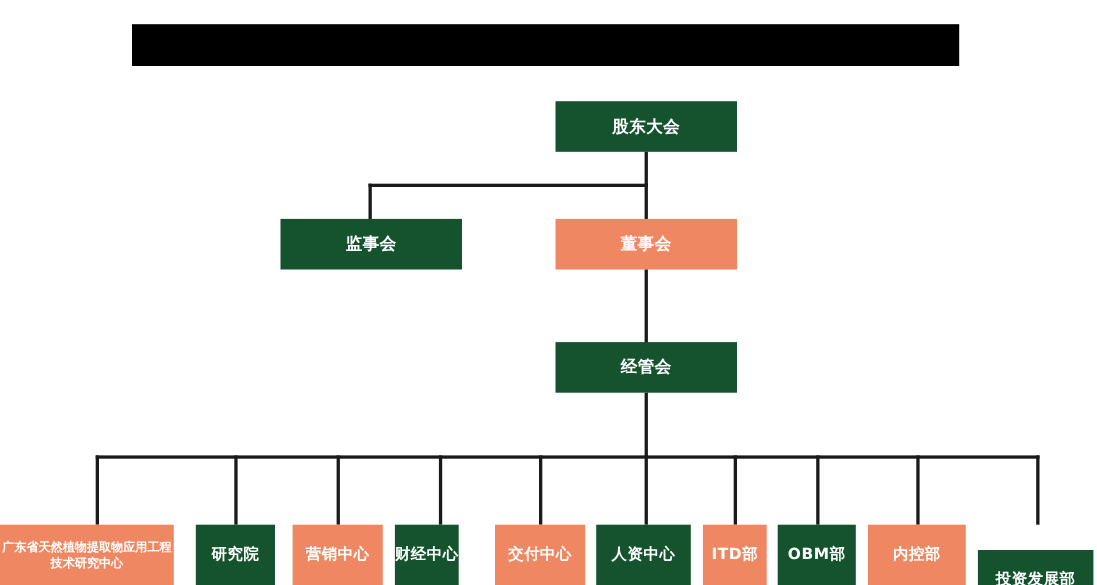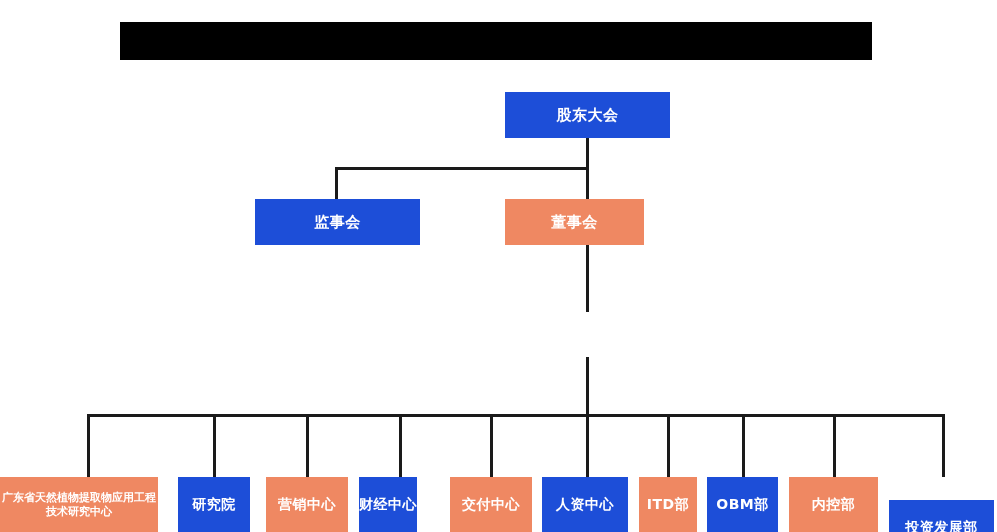--- a/index.html
+++ b/index.html
@@ -43,21 +43,21 @@
     display: flex;
     align-items: center;
     justify-content: center;
     text-align: center;
     color: #ffffff;
     font-weight: bold;
     line-height: 1.25;
     letter-spacing: 0.5px;
     user-select: none;
   }
-  .node.dark  { background: #1d4ed8; }
+  .node.dark  { background: #14532d; }
   .node.light { background: #EF8862; }
 
   .node.lvl-top   { font-size: 15px; }
   .node.lvl-mid   { font-size: 15px; font-family: Liberation Serif, serif; }
   .node.lvl-leaf  { font-size: 14px; }
   .node.lvl-leaf.small-text { font-size: 11px; letter-spacing: 0px; padding: 0 2px; align-items: center; }
 </style>
 </head>
 <body>
 
@@ -74,26 +74,29 @@
   <div class="line line-h" style="left:335px; top:167px; width:254px; height:3px;"></div>
 
   <div class="line line-v" style="left:335px; top:167px; width:3px; height:33px;"></div>
 
   <div class="line line-v" style="left:586px; top:167px; width:3px; height:33px;"></div>
 
   <div class="node dark lvl-mid" style="left:255px; top:199px; width:165px; height:46px;">
     <span>监事会</span>
   </div>
 
-  <div class="node light lvl-mid" style="left:505px; top:199px; width:139px; height:46px;">
+  <div class="node light lvl-mid" style="left:505px; top:199px; width:165px; height:46px;">
     <span>董事会</span>
   </div>
 
   <div class="line line-v" style="left:586px; top:245px; width:3px; height:67px;"></div>
 
+  <div class="node dark lvl-mid" style="left:505px; top:311px; width:165px; height:46px;">
+    <span>经管会</span>
+  </div>
 
   <div class="line line-v" style="left:586px; top:357px; width:3px; height:59px;"></div>
 
   <div class="line line-h" style="left:87px; top:414px; width:858px; height:3px;"></div>
 
   <div class="line line-v" style="left:87px;  top:414px; width:3px; height:63px;"></div>
   <div class="line line-v" style="left:213px; top:414px; width:3px; height:63px;"></div>
   <div class="line line-v" style="left:306px; top:414px; width:3px; height:63px;"></div>
   <div class="line line-v" style="left:399px; top:414px; width:3px; height:63px;"></div>
   <div class="line line-v" style="left:490px; top:414px; width:3px; height:63px;"></div>

